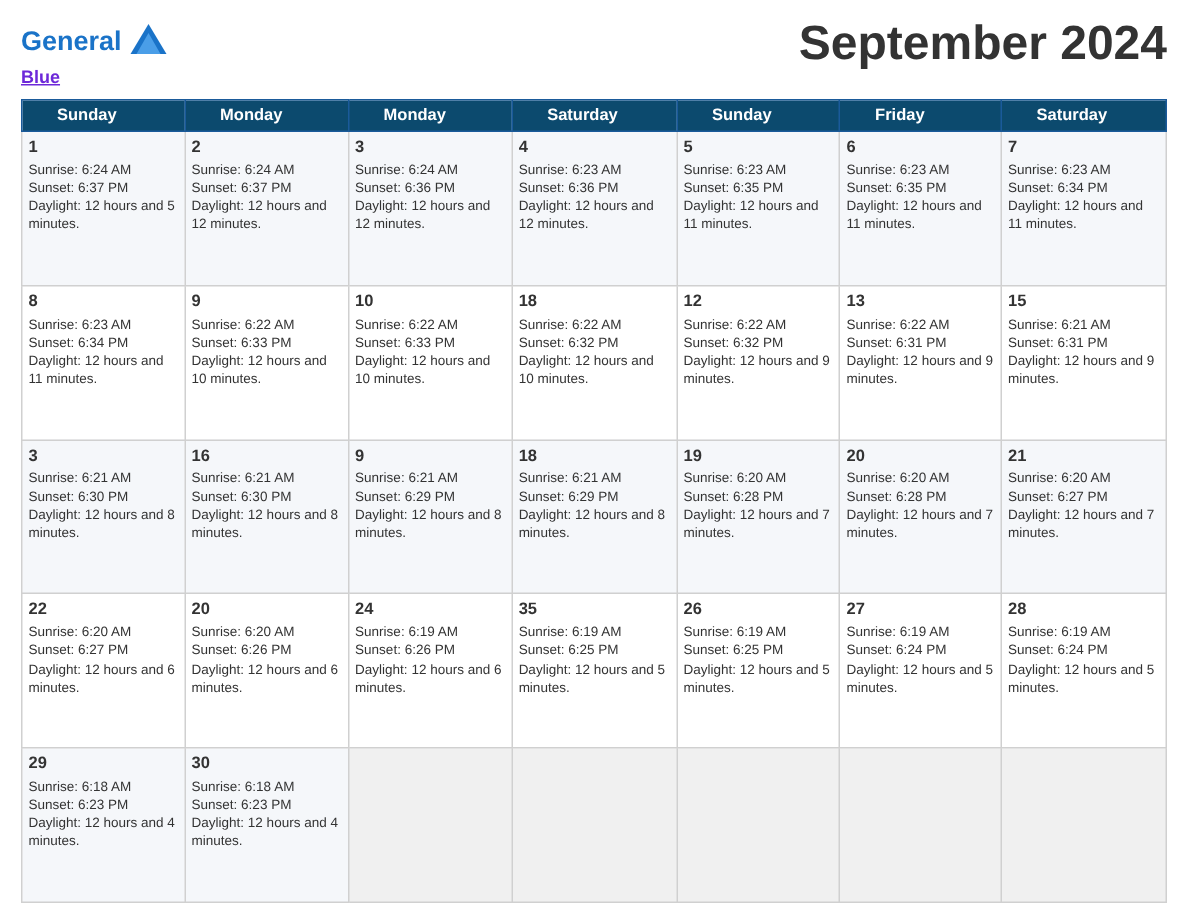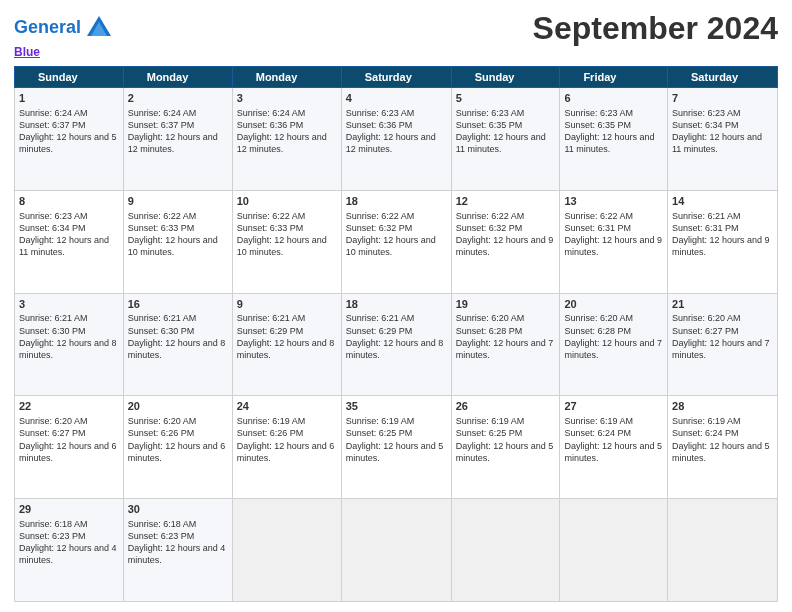--- a/index.html
+++ b/index.html
@@ -138,21 +138,21 @@
           <td><span class="day-num">6</span><span>Sunrise: 6:23 AM</span><br><span>Sunset: 6:35 PM</span><br><span>Daylight: 12 hours and 11 minutes.</span></td>
           <td><span class="day-num">7</span><span>Sunrise: 6:23 AM</span><br><span>Sunset: 6:34 PM</span><br><span>Daylight: 12 hours and 11 minutes.</span></td>
         </tr>
         <tr>
           <td><span class="day-num">8</span><span>Sunrise: 6:23 AM</span><br><span>Sunset: 6:34 PM</span><br><span>Daylight: 12 hours and 11 minutes.</span></td>
           <td><span class="day-num">9</span><span>Sunrise: 6:22 AM</span><br><span>Sunset: 6:33 PM</span><br><span>Daylight: 12 hours and 10 minutes.</span></td>
           <td><span class="day-num">10</span><span>Sunrise: 6:22 AM</span><br><span>Sunset: 6:33 PM</span><br><span>Daylight: 12 hours and 10 minutes.</span></td>
           <td><span class="day-num">18</span><span>Sunrise: 6:22 AM</span><br><span>Sunset: 6:32 PM</span><br><span>Daylight: 12 hours and 10 minutes.</span></td>
           <td><span class="day-num">12</span><span>Sunrise: 6:22 AM</span><br><span>Sunset: 6:32 PM</span><br><span>Daylight: 12 hours and 9 minutes.</span></td>
           <td><span class="day-num">13</span><span>Sunrise: 6:22 AM</span><br><span>Sunset: 6:31 PM</span><br><span>Daylight: 12 hours and 9 minutes.</span></td>
-          <td><span class="day-num">14</span><span>Sunrise: 6:21 AM</span><br><span>Sunset: 6:31 PM</span><br><span>Daylight: 12 hours and 9 minutes.</span></td>
+          <td><span class="day-num">15</span><span>Sunrise: 6:21 AM</span><br><span>Sunset: 6:31 PM</span><br><span>Daylight: 12 hours and 9 minutes.</span></td>
         </tr>
         <tr>
           <td><span class="day-num">3</span><span>Sunrise: 6:21 AM</span><br><span>Sunset: 6:30 PM</span><br><span>Daylight: 12 hours and 8 minutes.</span></td>
           <td><span class="day-num">16</span><span>Sunrise: 6:21 AM</span><br><span>Sunset: 6:30 PM</span><br><span>Daylight: 12 hours and 8 minutes.</span></td>
           <td><span class="day-num">9</span><span>Sunrise: 6:21 AM</span><br><span>Sunset: 6:29 PM</span><br><span>Daylight: 12 hours and 8 minutes.</span></td>
           <td><span class="day-num">18</span><span>Sunrise: 6:21 AM</span><br><span>Sunset: 6:29 PM</span><br><span>Daylight: 12 hours and 8 minutes.</span></td>
           <td><span class="day-num">19</span><span>Sunrise: 6:20 AM</span><br><span>Sunset: 6:28 PM</span><br><span>Daylight: 12 hours and 7 minutes.</span></td>
           <td><span class="day-num">20</span><span>Sunrise: 6:20 AM</span><br><span>Sunset: 6:28 PM</span><br><span>Daylight: 12 hours and 7 minutes.</span></td>
           <td><span class="day-num">21</span><span>Sunrise: 6:20 AM</span><br><span>Sunset: 6:27 PM</span><br><span>Daylight: 12 hours and 7 minutes.</span></td>
         </tr>

